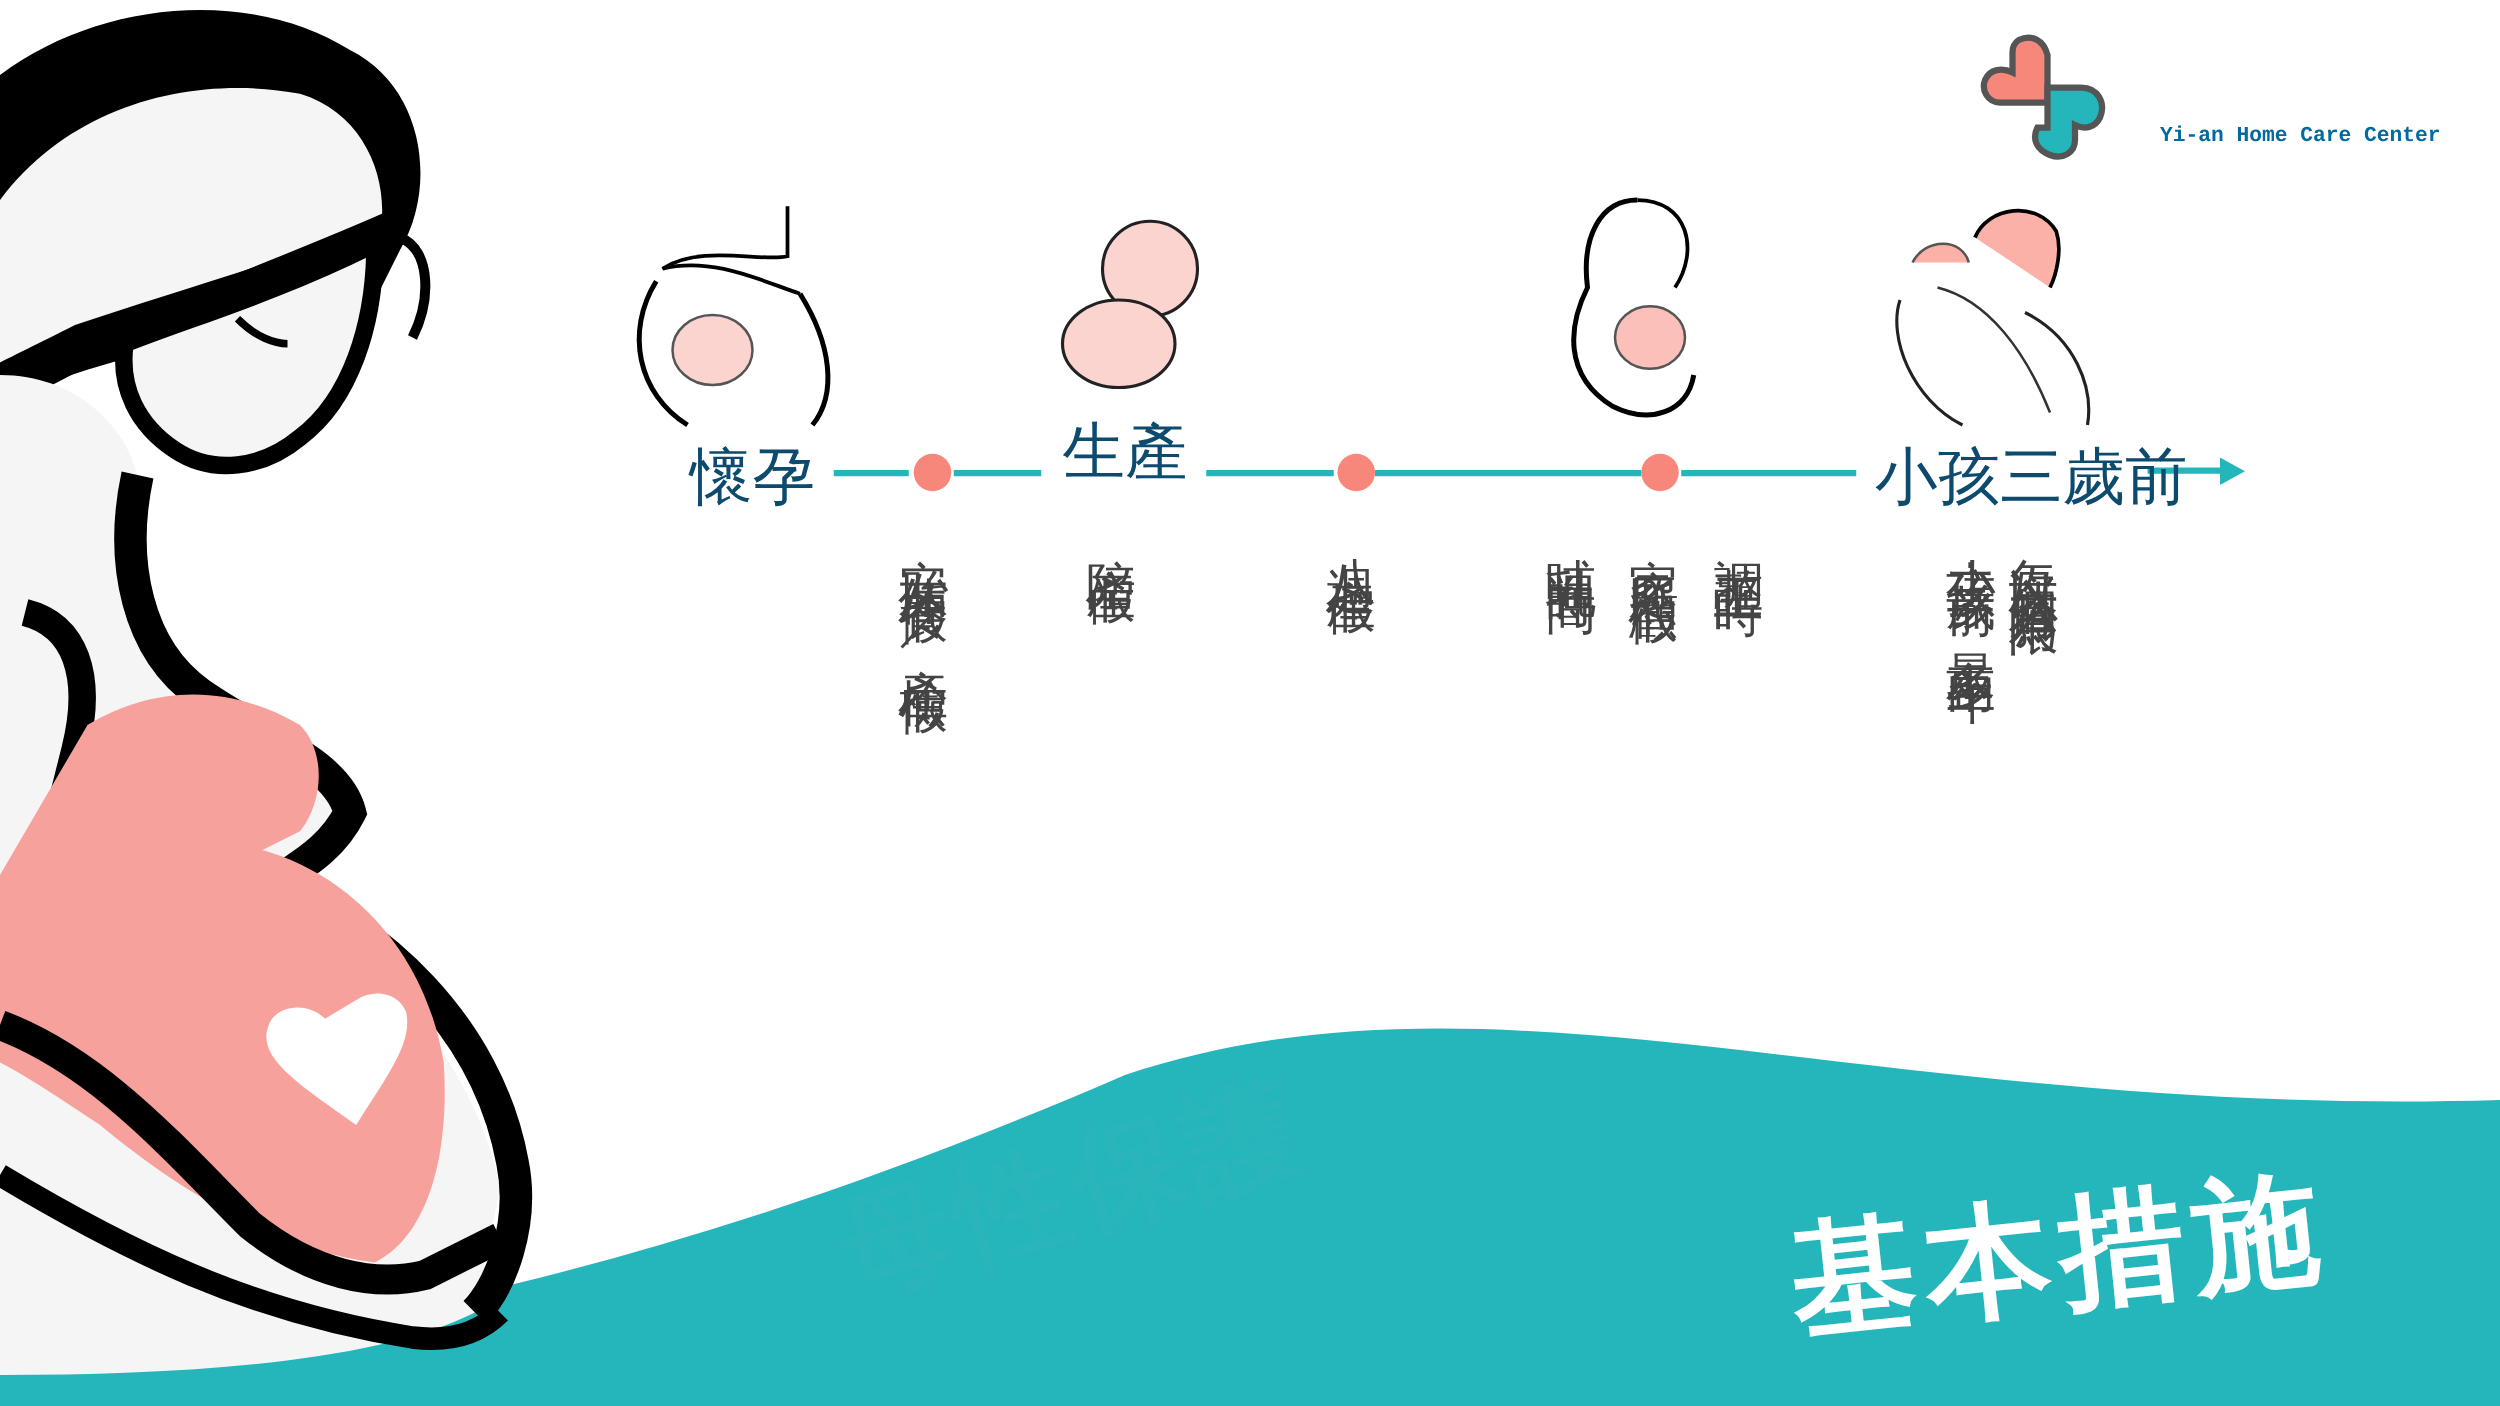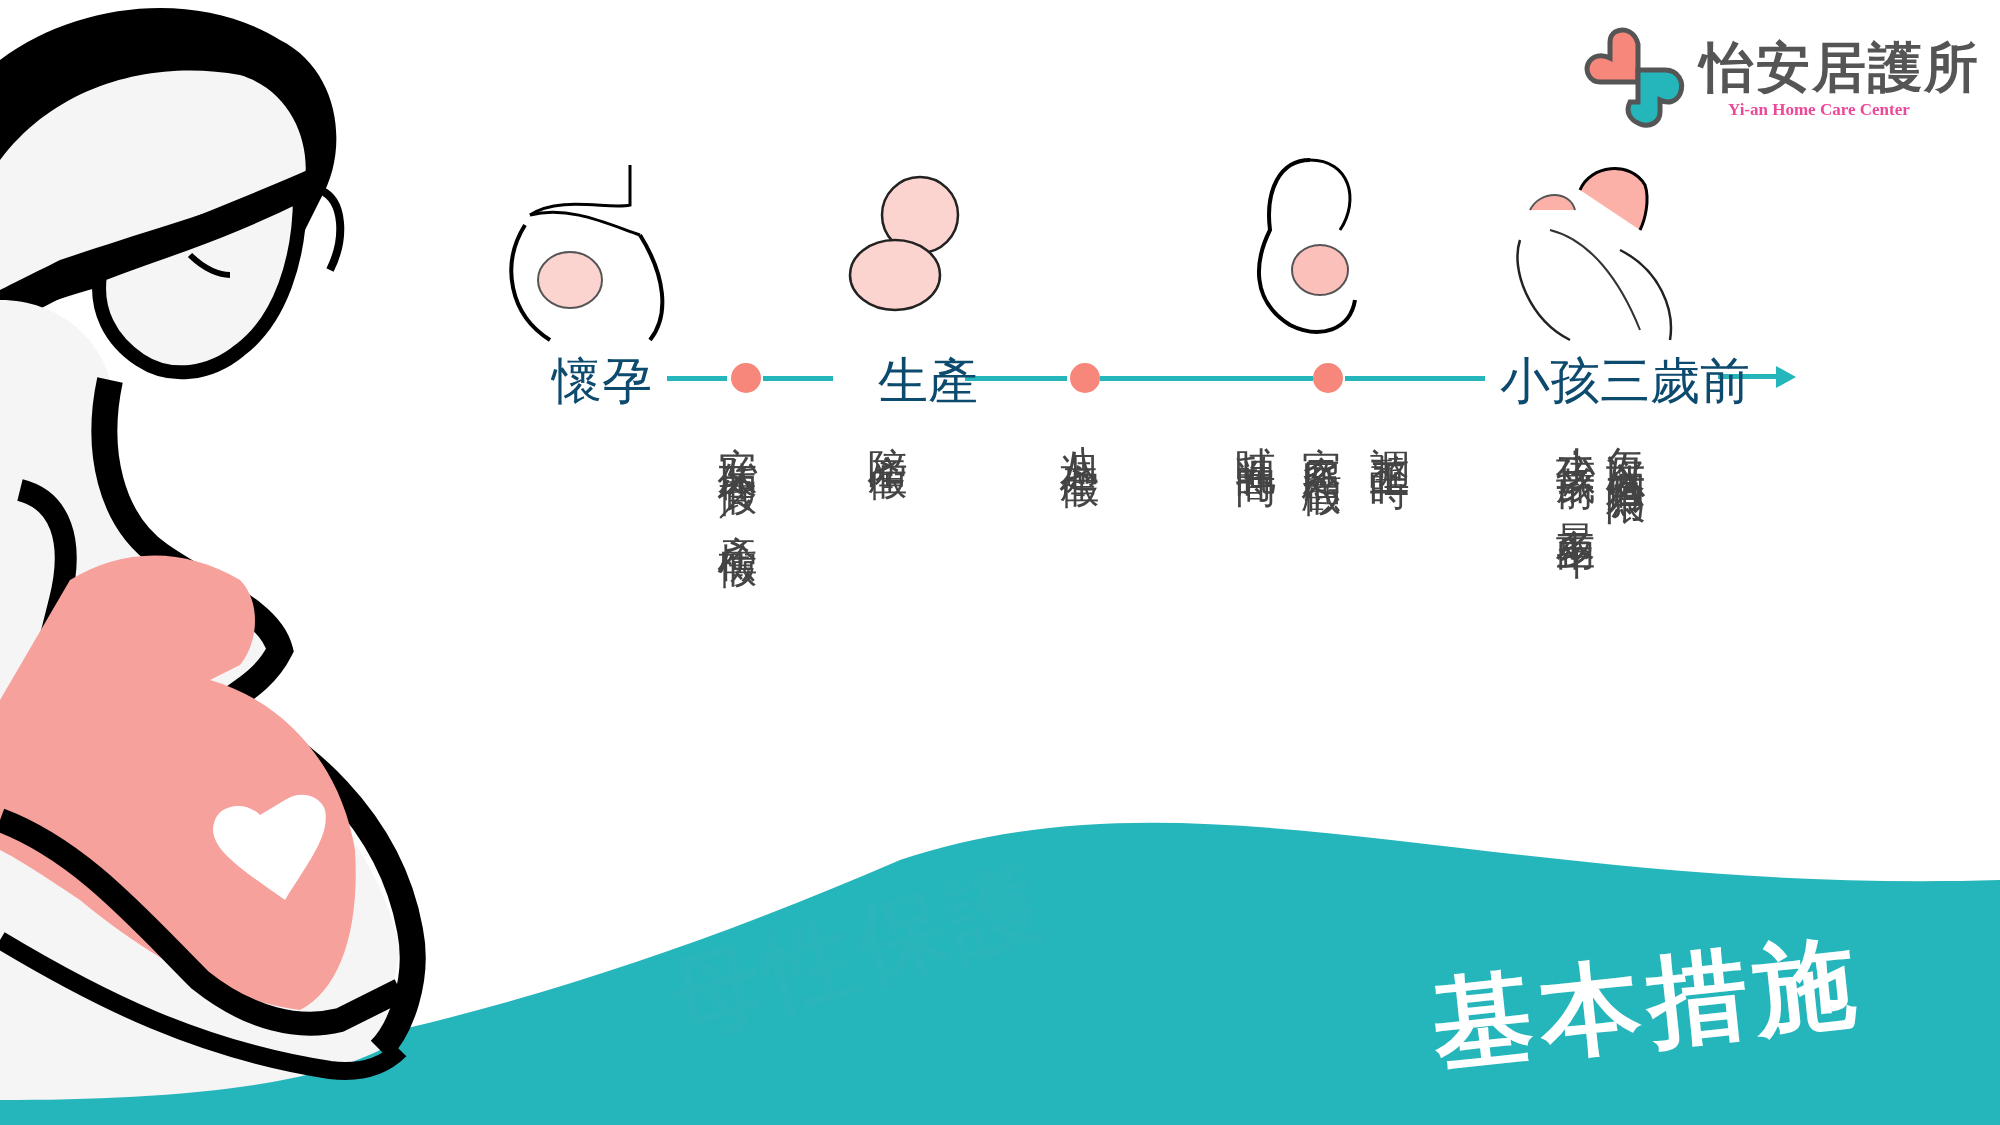--- a/index.html
+++ b/index.html
@@ -2,21 +2,21 @@
 <html><head>
 <meta charset="utf-8">
 <style>
   html,body{margin:0;padding:0;}
   body{width:2000px;height:1125px;position:relative;overflow:hidden;background:#ffffff;font-family:"DejaVu Sans","Liberation Sans",sans-serif;}
   .abs{position:absolute;}
   #bg-wave{left:0;top:0;width:2000px;height:1125px;}
   #woman{left:0;top:0;width:460px;height:1125px;}
   .logo{left:1580px;top:22px;width:400px;height:110px;}
   .logo-name{position:absolute;left:120px;top:10px;font-size:54px;font-weight:bold;color:#555555;letter-spacing:2px;white-space:nowrap;}
-  .logo-sub{position:absolute;left:148px;top:78px;font-size:17px;font-weight:bold;color:#ec4899;white-space:nowrap;font-family:Liberation Serif, serif;}
+  .logo-sub{position:absolute;left:148px;top:78px;font-size:17px;font-weight:bold;color:#0369a1;white-space:nowrap;font-family:Liberation Mono, monospace;}
   .stage-label{position:absolute;font-size:50px;color:#0c4a6e;white-space:nowrap;line-height:1;}
   .vtext{position:absolute;writing-mode:vertical-rl;font-size:40px;color:#444444;letter-spacing:8px;line-height:1.2;}
   .dot{position:absolute;width:30px;height:30px;border-radius:50%;background:#f7877a;}
   .tl-seg{position:absolute;height:5px;background:#25b6bc;}
   .title-left{position:absolute;left:690px;top:940px;font-size:92px;font-weight:bold;color:#2ab5bb;transform:rotate(-16deg);transform-origin:left bottom;white-space:nowrap;letter-spacing:4px;}
   .title-right{position:absolute;left:1440px;top:960px;font-size:100px;font-weight:bold;color:#ffffff;transform:rotate(-6deg);transform-origin:left bottom;white-space:nowrap;letter-spacing:8px;}
   .illus{position:absolute;}
 </style>
 </head>
 <body>
@@ -50,21 +50,20 @@
 
   <path d="M0,820 C80,850 140,920 200,980 C250,1020 300,1030 340,1020 L400,990" stroke="#000" stroke-width="24" fill="none"></path>
   <path d="M0,940 C100,1000 200,1050 330,1070 C370,1075 390,1060 400,1050" stroke="#000" stroke-width="18" fill="none"></path>
 </svg>
 
 <div class="abs logo">
   <svg class="abs" style="left:0;top:0;width:110px;height:110px;" viewBox="0 0 110 110">
     <path d="M35,10 C45,5 55,10 58,22 L58,48 L58,60 L20,60 C10,60 5,50 8,42 C12,33 22,32 30,36 L30,20 C30,15 32,12 35,10 Z" fill="#f7877a" stroke="#555" stroke-width="5"></path>
     <path d="M58,48 L85,48 C98,48 105,60 100,72 C96,80 88,82 80,78 L80,90 C80,100 70,106 60,102 C50,98 45,90 50,80 L58,80 Z" fill="#25b6bc" stroke="#555" stroke-width="5"></path>
   </svg>
-  <span class="logo-name">怡安居護所</span>
   <span class="logo-sub">Yi-an Home Care Center</span>
 </div>
 
 <svg class="illus" style="left:490px;top:155px;width:190px;height:190px;" viewBox="0 0 190 190">
   <path d="M40,60 C70,40 120,55 140,50 L140,10" stroke="#000" stroke-width="3" fill="none"></path>
   <path d="M35,70 C10,110 20,160 60,185" stroke="#000" stroke-width="4" fill="none"></path>
   <path d="M150,80 C175,120 180,160 160,185" stroke="#000" stroke-width="4" fill="none"></path>
   <path d="M40,60 C80,50 120,70 150,80" stroke="#000" stroke-width="3" fill="none"></path>
   <ellipse cx="80" cy="125" rx="32" ry="28" fill="#fbd4d0" stroke="#555" stroke-width="2"></ellipse>
 </svg>
@@ -95,21 +94,21 @@
 <div class="tl-seg" style="left:1718px;top:374px;width:65px;"></div>
 <svg class="abs" style="left:1776px;top:366px;width:20px;height:22px;" viewBox="0 0 20 22">
   <polygon points="0,0 20,11 0,22" fill="#25b6bc"></polygon>
 </svg>
 
 <div class="dot" style="left:731px;top:363px;"></div>
 <div class="dot" style="left:1070px;top:363px;"></div>
 <div class="dot" style="left:1313px;top:363px;"></div>
 
 <span class="stage-label" style="left:552px;top:356px;">懷孕</span>
-<span class="stage-label" style="left:850px;top:356px;margin-left:28px;">生產</span>
+<span class="stage-label" style="left:850px;top:336px;">生產</span>
 <span class="stage-label" style="left:1500px;top:356px;">小孩三歲前</span>
 
 <span class="vtext" style="left:714px;top:415px;">安胎休養假／產檢假</span>
 <span class="vtext" style="left:864px;top:415px;">陪產假</span>
 <span class="vtext" style="left:1056px;top:415px;">八週產假</span>
 <span class="vtext" style="left:1232px;top:415px;">哺乳時間</span>
 <span class="vtext" style="left:1298px;top:415px;">家庭照顧假</span>
 <span class="vtext" style="left:1366px;top:415px;">調整工時</span>
 <span class="vtext" style="left:1552px;top:415px;letter-spacing:6px;">小孩三歲前，最多兩年</span>
 <span class="vtext" style="left:1602px;top:415px;letter-spacing:6px;">每次以六個月為限</span>

